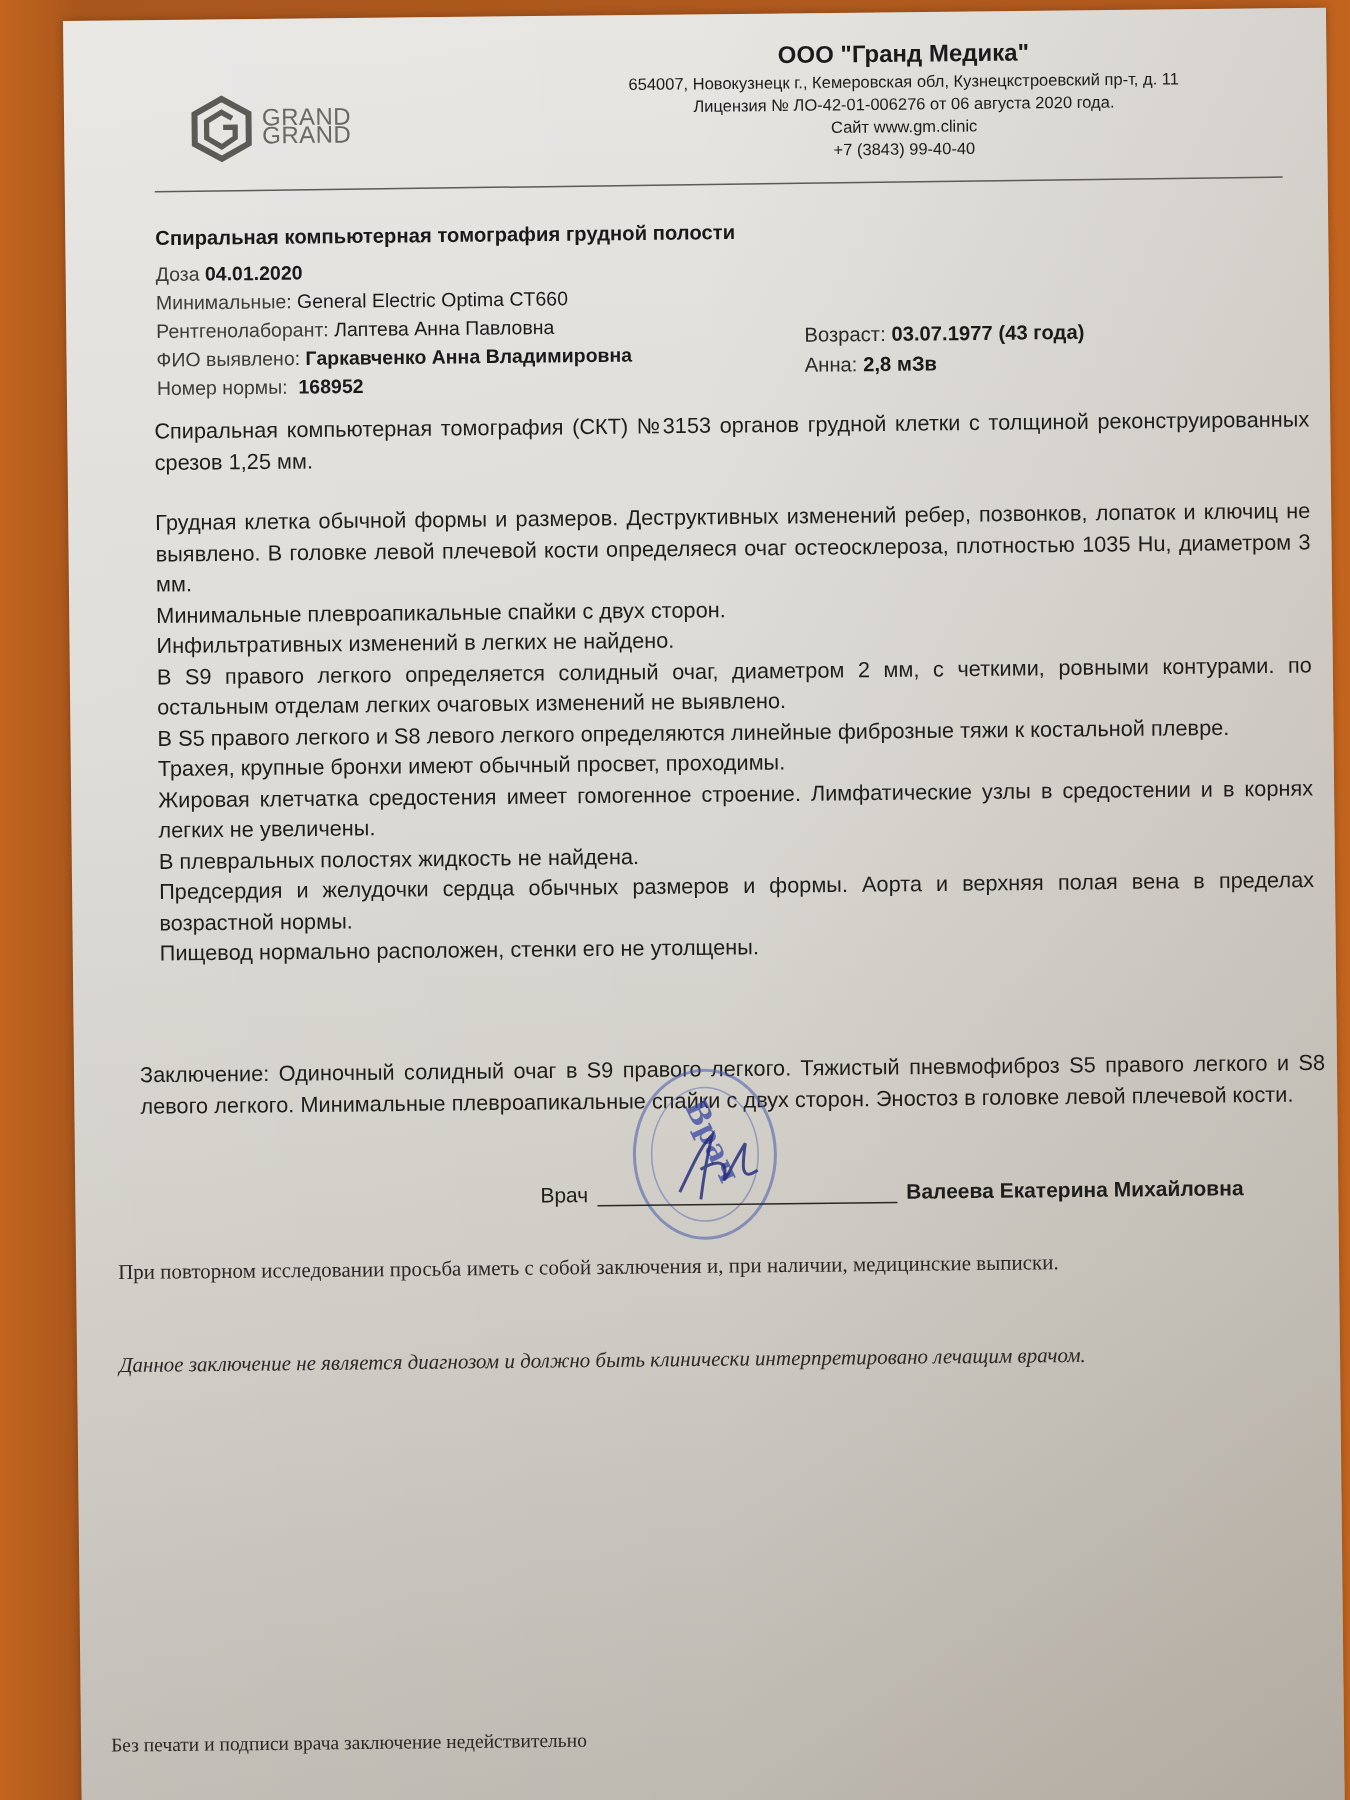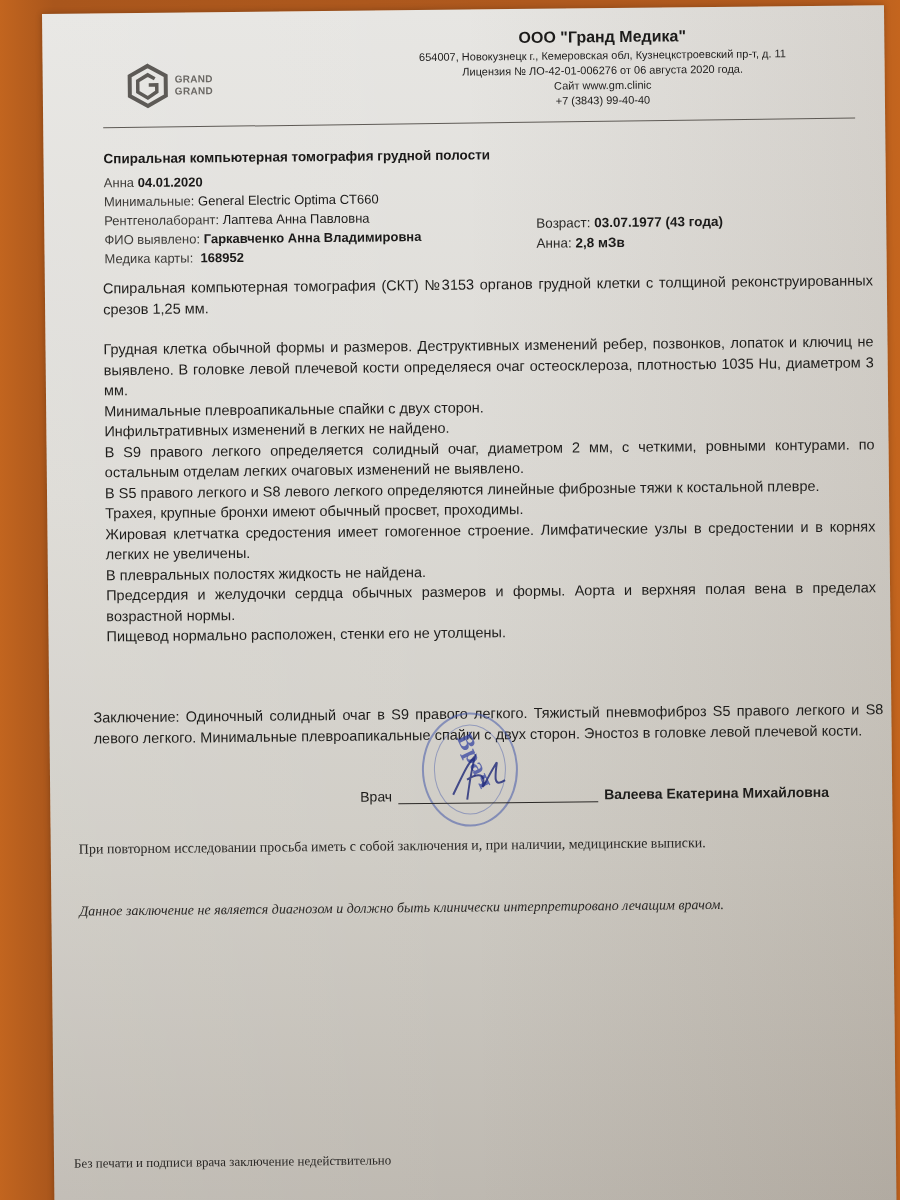--- a/index.html
+++ b/index.html
@@ -24,21 +24,21 @@
       position: absolute; inset: 0;
       background: linear-gradient(90deg, rgba(255,255,255,0.08) 0%, rgba(0,0,0,0) 50%, rgba(90,70,50,0.12) 100%);
       pointer-events: none;
     }
     .logo {
       position: absolute; left: 82px; top: 50px;
       display: flex; align-items: center; gap: 4px; color: #5a5753;
     }
     .logo svg { width: 46px; height: 46px; }
     .logo-text {
-      font-weight: bold; font-size: 10px; line-height: 12px; letter-spacing: 0.3px; color: #6b6864;
+      font-weight: normal; font-size: 16px; line-height: 12px; letter-spacing: 0.3px; color: #6b6864;
     }
     .header {
       position: absolute; left: 300px; top: 20px; width: 520px;
       text-align: center; color: #1c1b1a;
     }
     .header .org { font-weight: bold; font-size: 16px; margin-bottom: 2px; }
     .header .line { font-size: 11px; line-height: 15px; }
     .header-rule {
       position: absolute; left: 60px; top: 113px; width: 752px; height: 1px;
       background: #5e5a55; transform: rotate(-0.15deg);
@@ -122,37 +122,37 @@
     <div class="line">Сайт www.gm.clinic</div>
     <div class="line">+7 (3843) 99-40-40</div>
   </div>
 
   <div class="header-rule"></div>
 
   <div class="title">Спиральная компьютерная томография грудной полости</div>
 
   <div class="meta">
     <div>
-      <span class="lbl">Анна</span>
+      <span class="lbl">Доза</span>
       <span class="val bold">04.01.2020</span>
     </div>
     <div>
       <span class="lbl">Минимальные</span>:
       <span class="val">General Electric Optima CT660</span>
     </div>
     <div>
       <span class="lbl">Рентгенолаборант</span>:
       <span class="val">Лаптева Анна Павловна</span>
     </div>
     <div>
       <span class="lbl">ФИО выявлено</span>:
       <span class="val bold">Гаркавченко Анна Владимировна</span>
     </div>
     <div>
-      <span class="lbl">Медика карты:</span>
+      <span class="lbl">Номер нормы:</span>
       &nbsp;<span class="val bold">168952</span>
     </div>
   </div>
 
   <div class="meta-right">
     <div>
       <span>Возраст:</span>
       <span class="val">03.07.1977 (43 года)</span>
     </div>
     <div>

